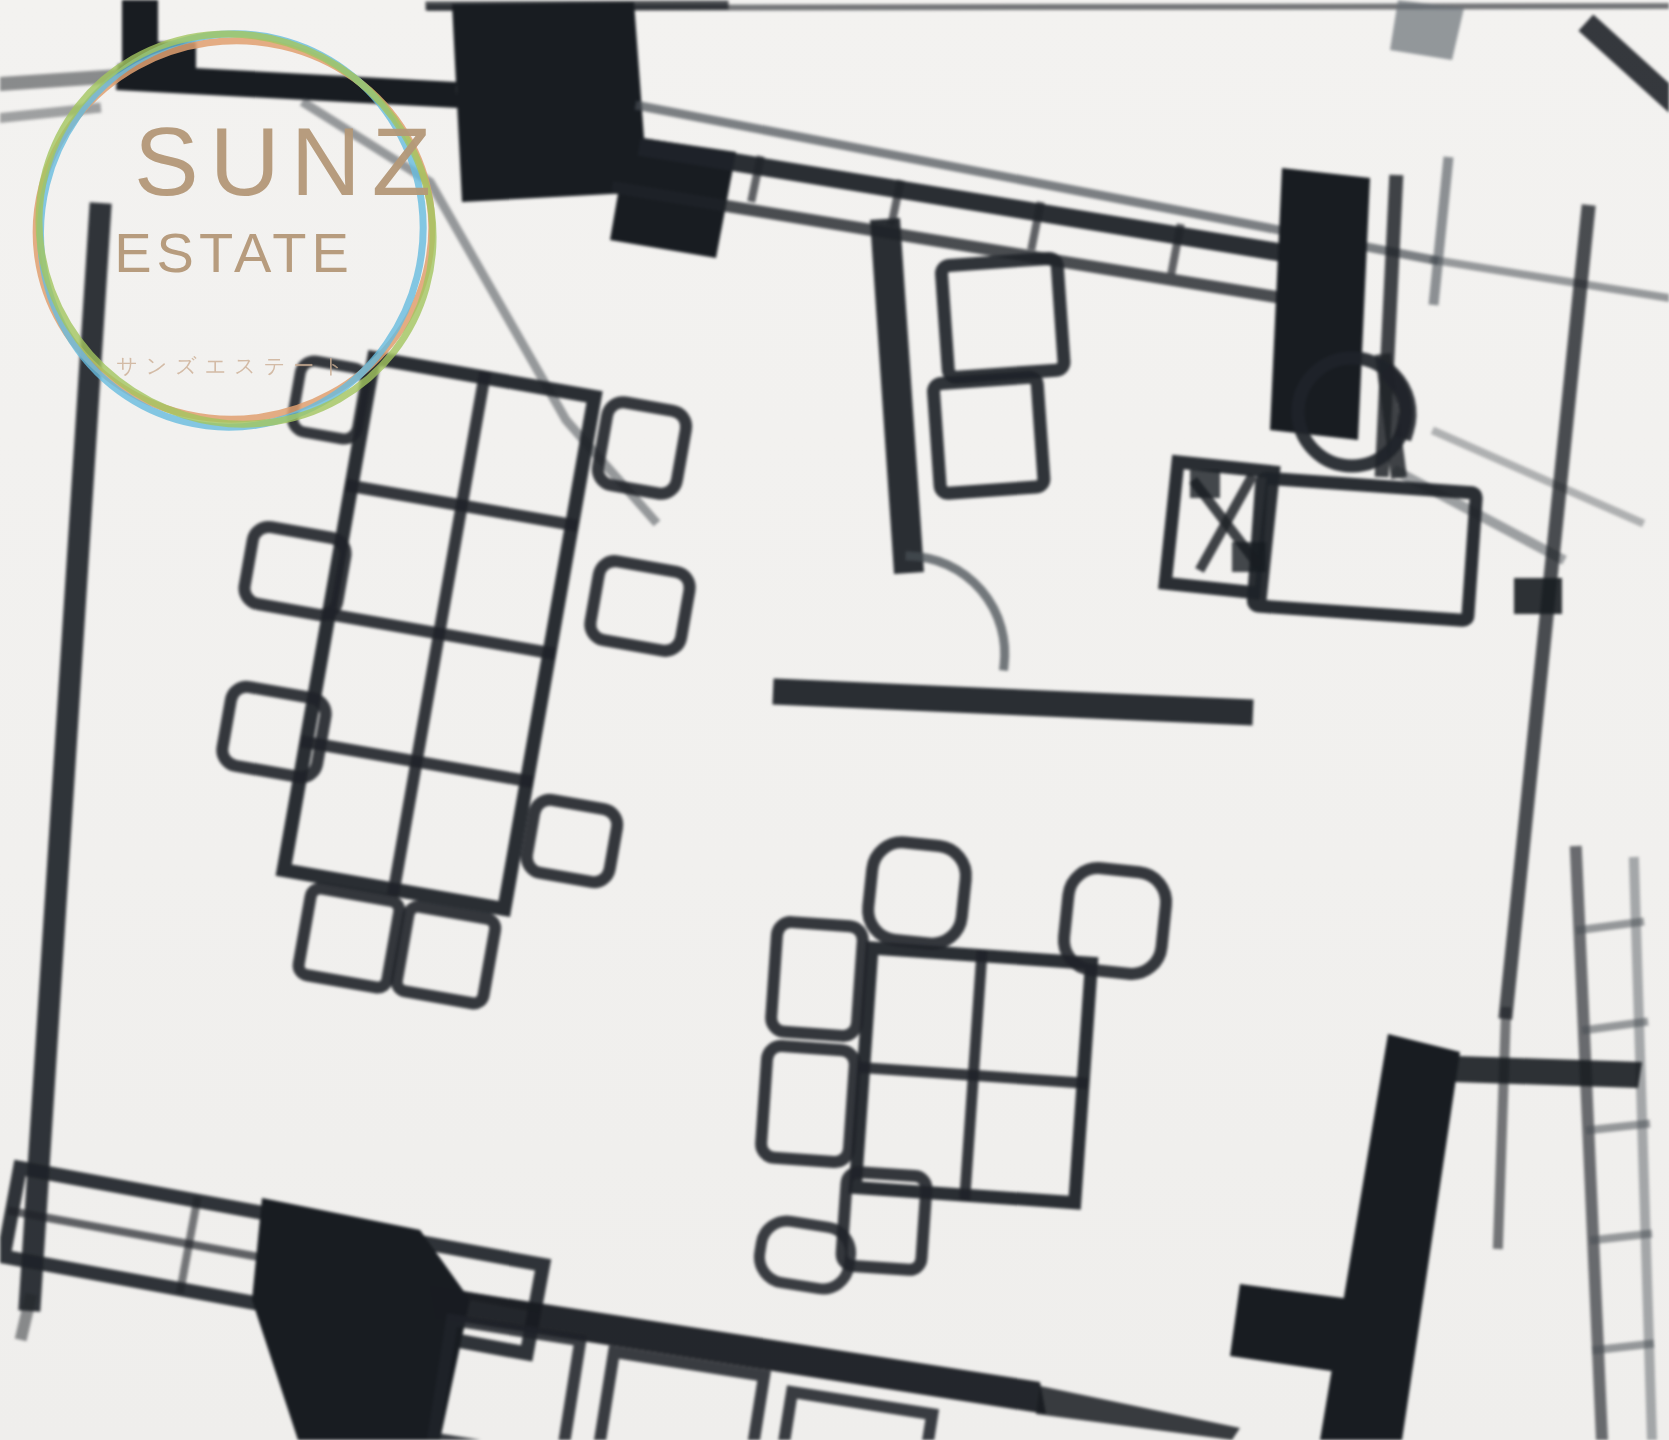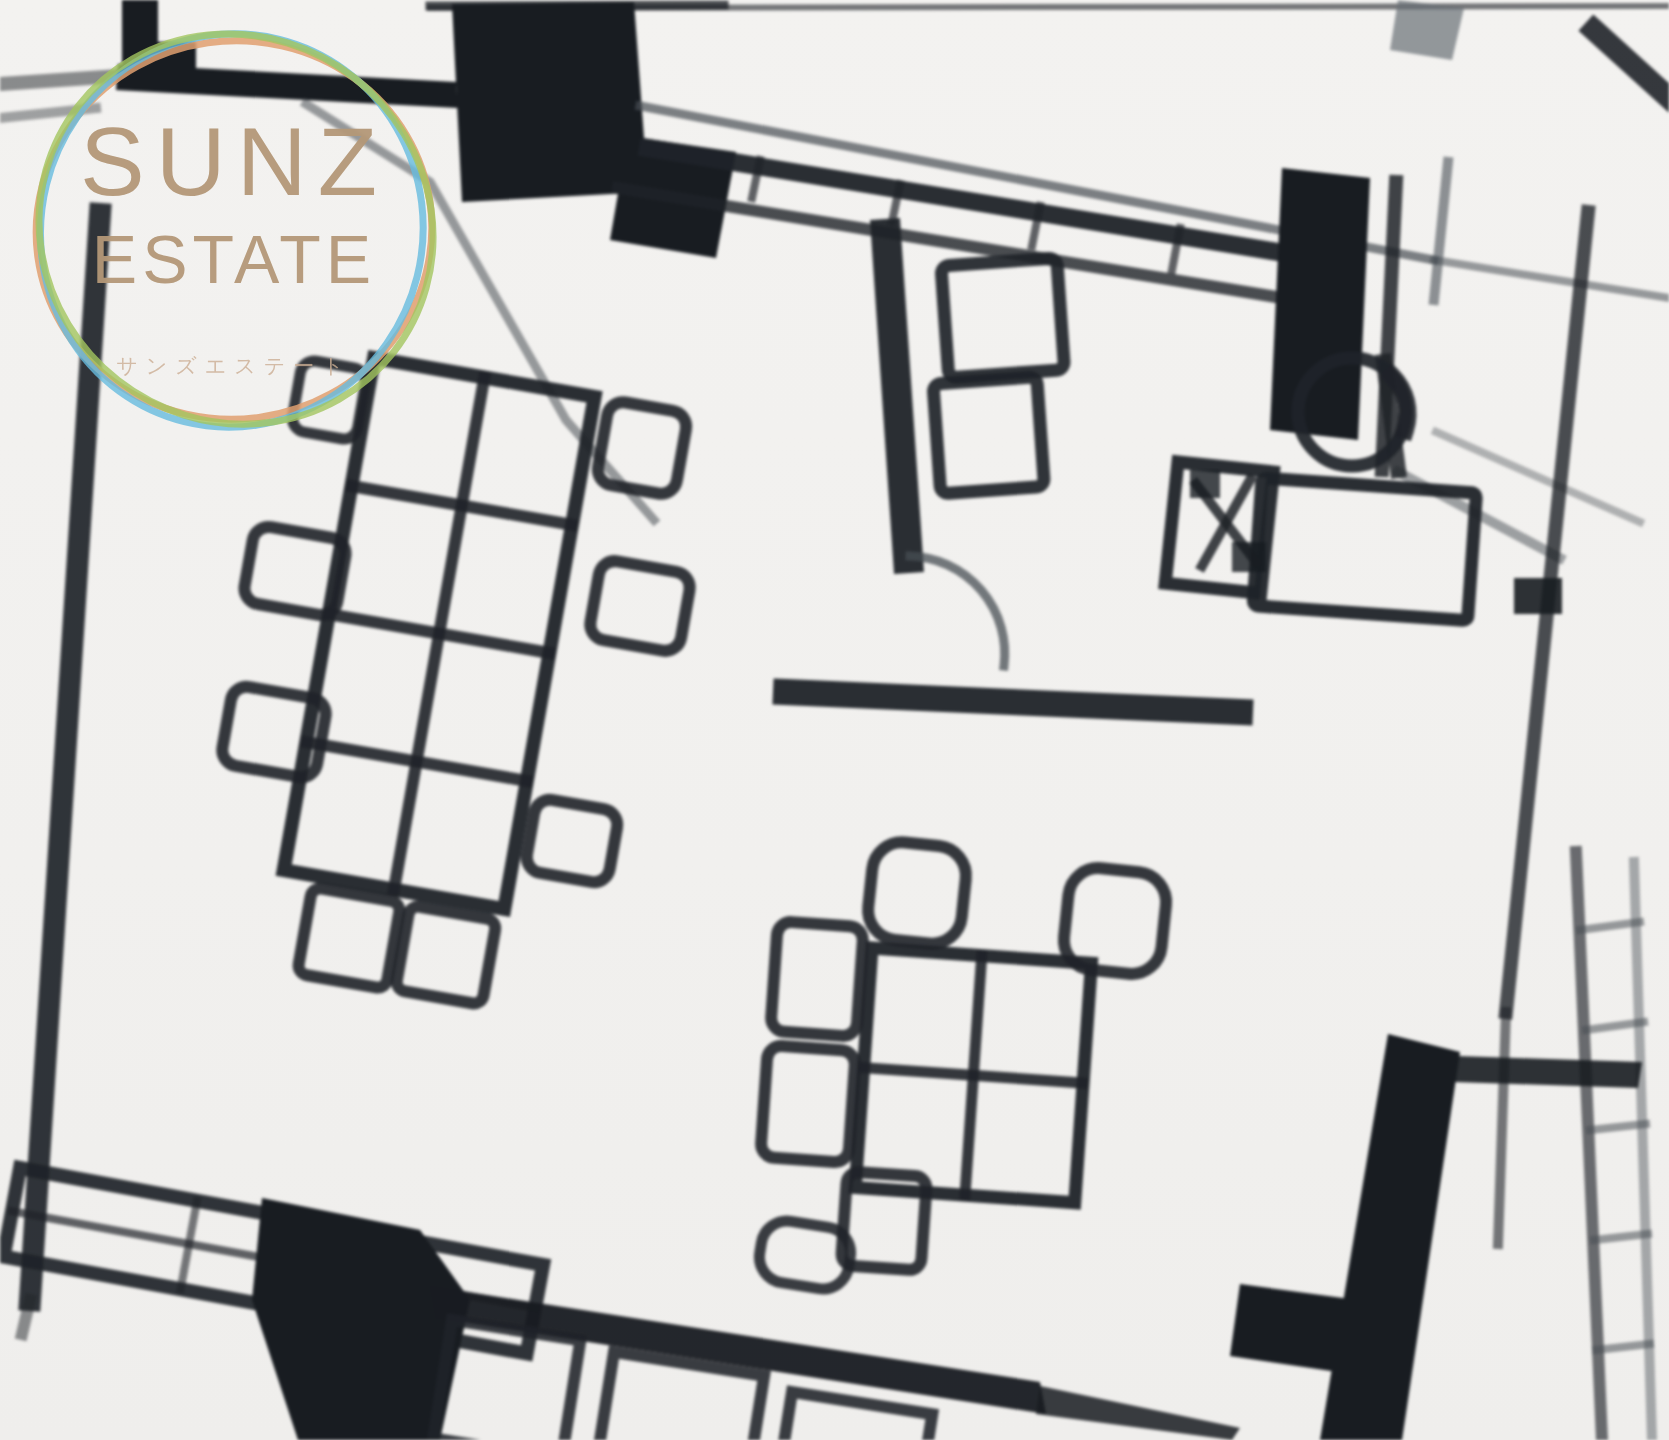--- a/index.html
+++ b/index.html
@@ -6,24 +6,24 @@
   body{width:1669px;height:1440px;overflow:hidden;background:#f2f1ee;font-family:"Liberation Sans",sans-serif;}
   .stage{position:relative;width:1669px;height:1440px;background:linear-gradient(180deg,#f3f2f0 0%,#f1f0ee 60%,#efeeec 100%);overflow:hidden;}
   svg.plan{position:absolute;left:0;top:0;filter:blur(1.4px) contrast(1.04);}
   svg.plan *{vector-effect:none;}
   .ln{fill:none;stroke:#23272c;stroke-linecap:square;}
   .fl{fill:#1c2025;stroke:none;}
   .gy{stroke:#4a5056;}
   
   .logo{position:absolute;left:26px;top:22px;width:416px;height:416px;pointer-events:none;}
   .logo svg{position:absolute;left:0;top:0;}
-  .logo-line1{position:absolute;left:0;top:84px;width:100%;text-align:center;
+  .logo-line1{position:absolute;left:0;top:84px;width:100%;text-align:right;
     font-size:97px;font-weight:400;letter-spacing:11px;color:#b49878;opacity:.95;}
   .logo-line2{position:absolute;left:0;top:198px;width:100%;text-align:center;
-    font-size:68px;font-weight:400;letter-spacing:5px;color:#b49878;opacity:.95;}
+    font-size:56px;font-weight:400;letter-spacing:5px;color:#b49878;opacity:.95;}
   .logo-sub{position:absolute;left:0;top:330px;width:100%;text-align:center;
     font-size:21px;font-weight:400;letter-spacing:8px;color:#ccae94;opacity:.8;}
 </style>
 </head>
 <body>
 
 <div class="stage">
 
   <svg class="plan" width="1669" height="1440" viewBox="0 0 1669 1440">
 

